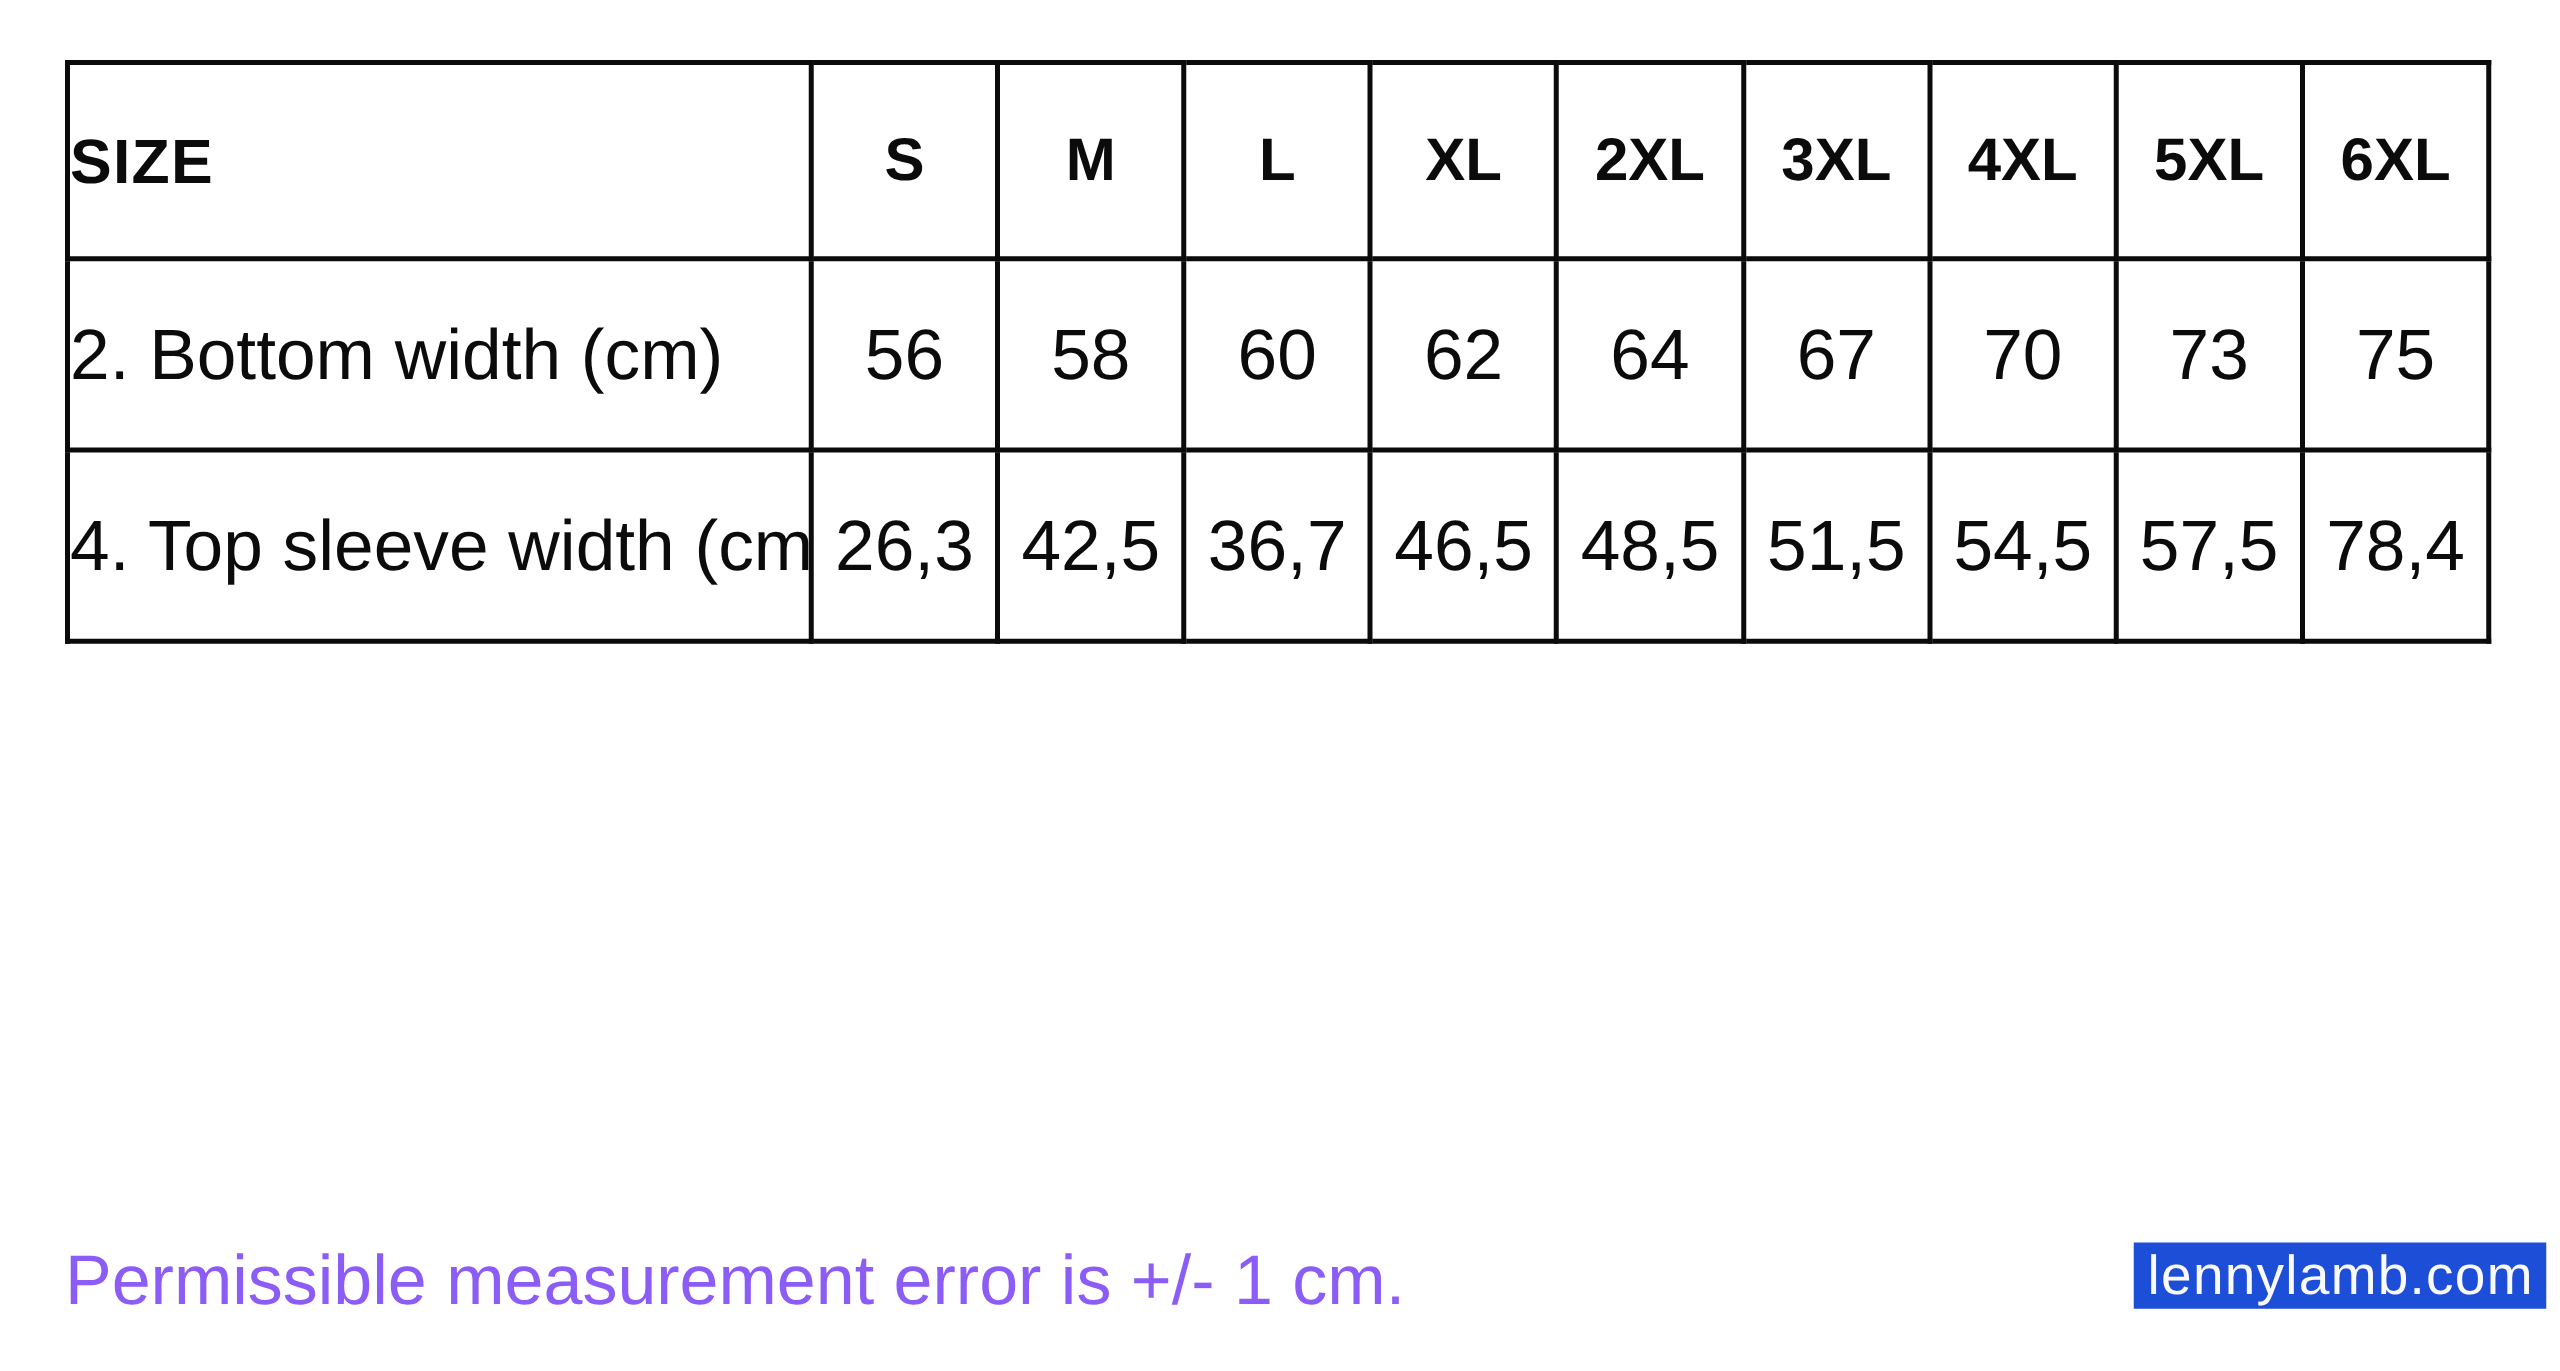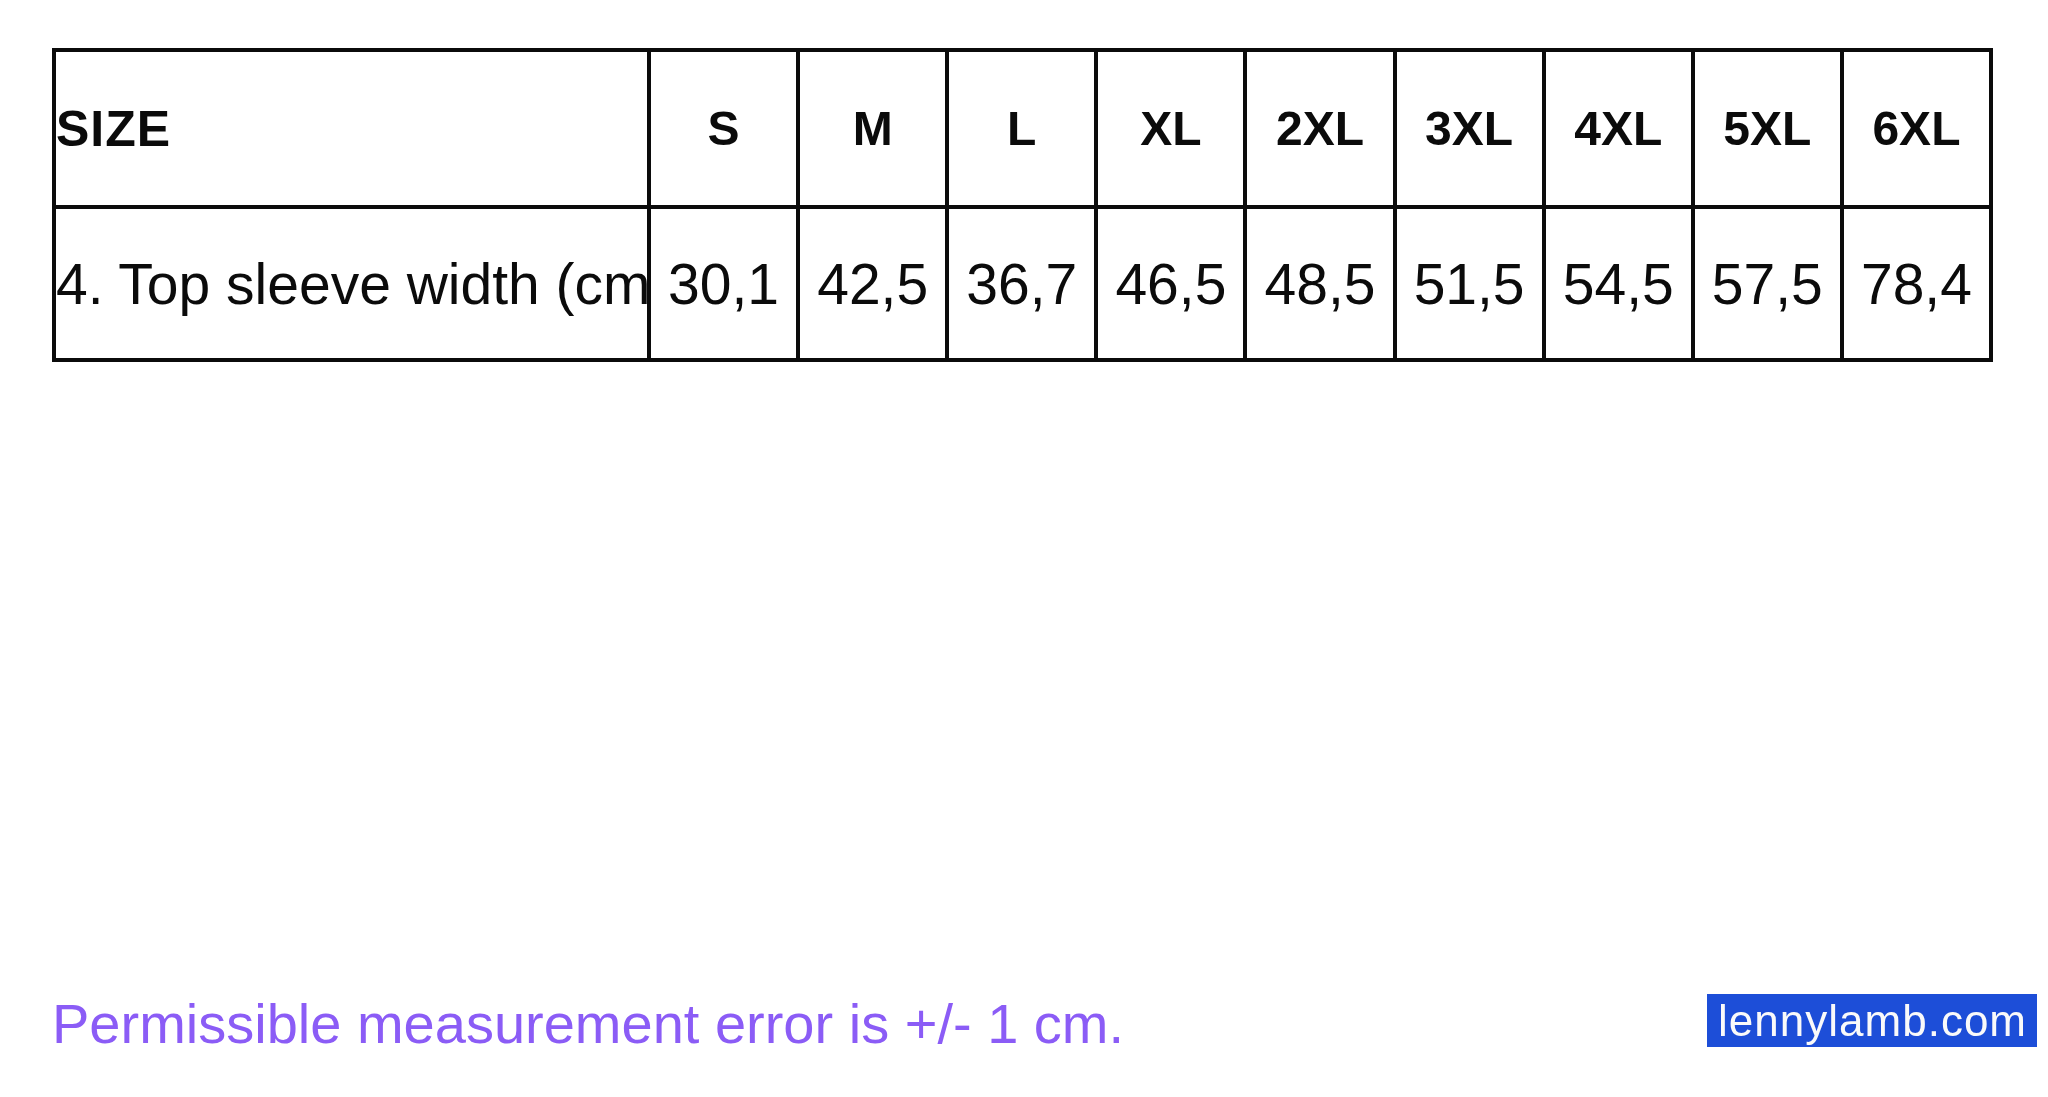--- a/index.html
+++ b/index.html
@@ -112,25 +112,37 @@
       <th class="size-col">L</th>
       <th class="size-col">XL</th>
       <th class="size-col">2XL</th>
       <th class="size-col">3XL</th>
       <th class="size-col">4XL</th>
       <th class="size-col">5XL</th>
       <th class="size-col">6XL</th>
     </tr>
 
 
+    <tr class="data-row">
+      <td class="row-label">2. Bottom width (cm)</td>
+      <td class="val">56</td>
+      <td class="val">58</td>
+      <td class="val">60</td>
+      <td class="val">62</td>
+      <td class="val">64</td>
+      <td class="val">67</td>
+      <td class="val">70</td>
+      <td class="val">73</td>
+      <td class="val">75</td>
+    </tr>
 
 
     <tr class="data-row">
       <td class="row-label">4. Top sleeve width (cm)</td>
-      <td class="val">30,1</td>
+      <td class="val">26,3</td>
       <td class="val">42,5</td>
       <td class="val">36,7</td>
       <td class="val">46,5</td>
       <td class="val">48,5</td>
       <td class="val">51,5</td>
       <td class="val">54,5</td>
       <td class="val">57,5</td>
       <td class="val">78,4</td>
     </tr>
 

